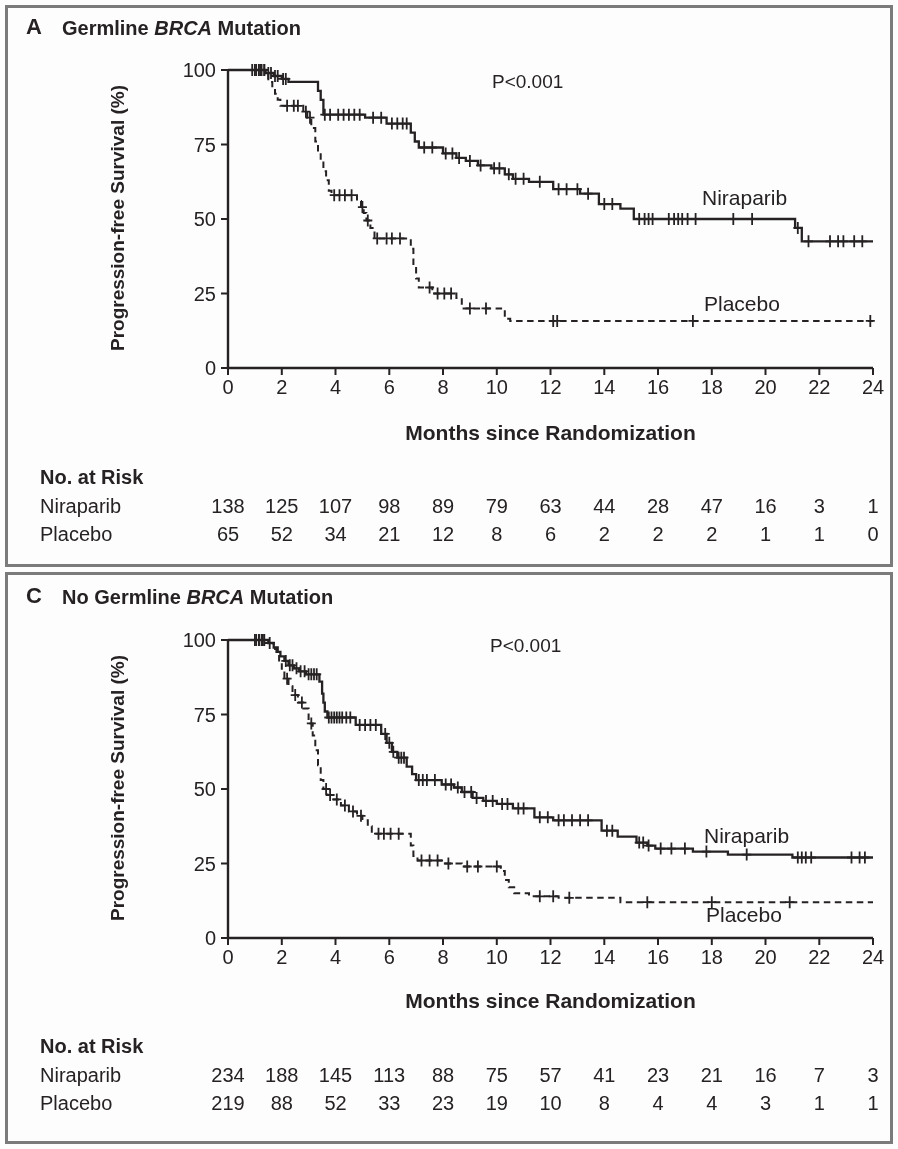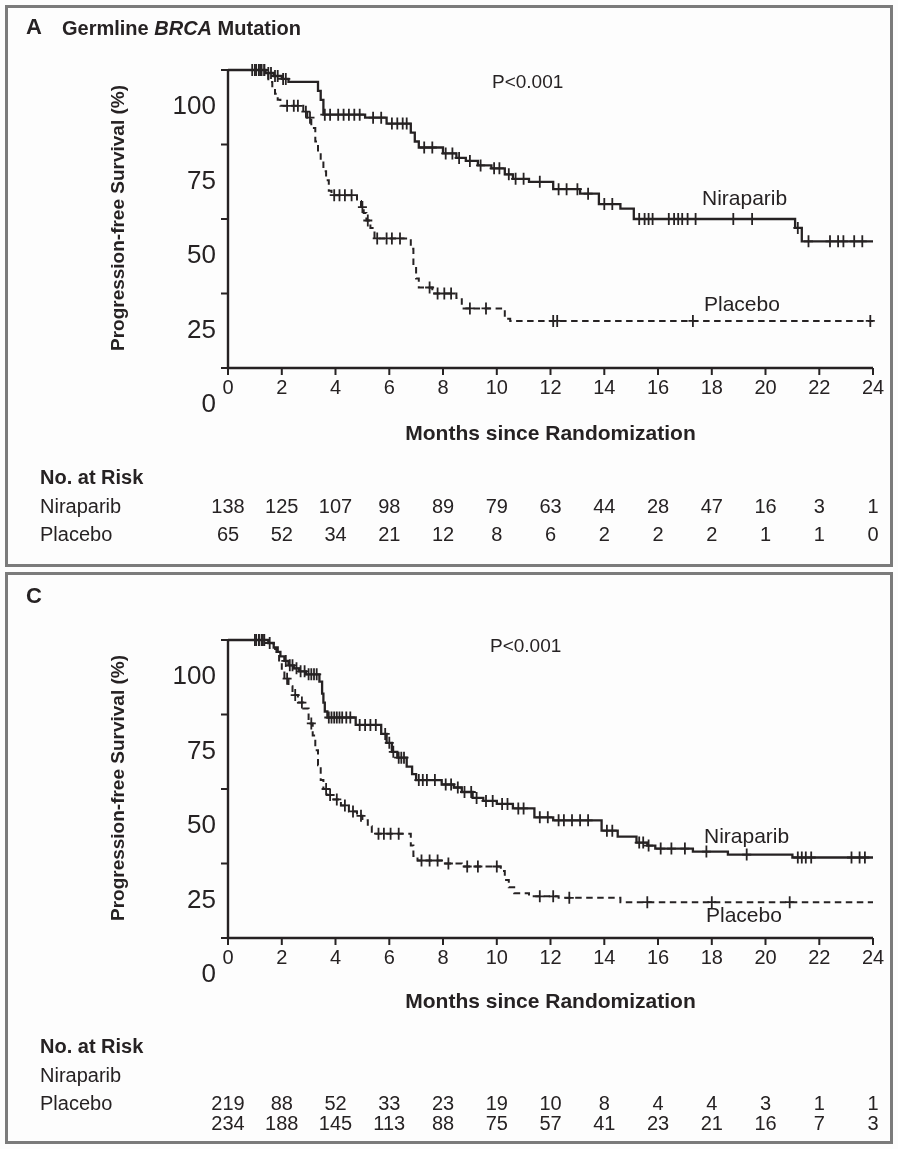--- a/index.html
+++ b/index.html
@@ -18,21 +18,21 @@
         transform:rotate(-90deg);transform-origin:center;}
   .xaxis-label{position:absolute;left:228px;width:645px;text-align:center;font-size:21px;font-weight:bold;}
   .curve-label{font-size:21px;}
   .risk-header{font-size:20px;font-weight:bold;}
   .risk-name{font-size:20px;}
   .numrow{position:absolute;left:0;top:0;width:898px;height:26px;}
   .numrow span{position:absolute;transform:translateX(-50%);font-size:20px;}
   .tickrow{position:absolute;left:0;top:0;width:898px;height:24px;}
   .tickrow span{position:absolute;transform:translateX(-50%);font-size:20px;}
   .ytickcol{position:absolute;left:0;top:0;width:228px;height:100%;}
-  .ytickcol span{position:absolute;width:50px;text-align:right;font-size:26px;margin-top:31px;}
+  .ytickcol span{position:absolute;width:50px;text-align:right;font-size:20px;}
 </style>
 </head>
 <body>
 
 <div class="fig">
 
   <div class="panel-box box-a" style="border-color: rgb(123, 123, 123);"></div>
   <div class="panel-box box-c" style="border-color: rgb(123, 123, 123);"></div>
 
   <svg id="km-svg" width="898" height="1149" viewBox="0 0 898 1149">
@@ -119,20 +119,25 @@
       <span style="left: 550.5px;">6</span>
       <span style="left: 604.25px;">2</span>
       <span style="left: 658px;">2</span>
       <span style="left: 711.75px;">2</span>
       <span style="left: 765.5px;">1</span>
       <span style="left: 819.25px;">1</span>
       <span style="left: 873px;">0</span>
     </div>
 
   <div class="abs pletter" style="left:26px;top:583px">C</div>
+  <div class="abs ptitle" style="left:62px;top:586px">
+    <span>No Germline</span>
+    <i>BRCA</i>
+    <span>Mutation</span>
+  </div>
 
   <div class="abs hr-note" style="left:490px;top:632px">
     <div>P&lt;0.001</div>
   </div>
 
   <div class="ylab" style="left:-32px;top:777px">Progression-free Survival (%)</div>
 
   <div class="ytickcol" id="yt-1">
       <span style="left: 166px; top: 629px;">100</span>
       <span style="left: 166px; top: 703.5px;">75</span>
@@ -157,21 +162,21 @@
     </div>
 
   <div class="xaxis-label" style="top:989px">Months since Randomization</div>
 
   <div class="abs curve-label" style="left:704px;top:824px">Niraparib</div>
   <div class="abs curve-label" style="left:706px;top:903px">Placebo</div>
 
   <div class="abs risk-header" style="left:40px;top:1035px">No. at Risk</div>
   <div class="abs risk-name" style="left:40px;top:1064px">Niraparib</div>
   <div class="abs risk-name" style="left:40px;top:1092px">Placebo</div>
-  <div class="numrow" id="risk-1-0" style="top:1112px">
+  <div class="numrow" id="risk-1-0" style="top:1064px">
       <span style="left: 228px;">234</span>
       <span style="left: 281.75px; text-align: center;">188</span>
       <span style="left: 335.5px;">145</span>
       <span style="left: 389.25px;">113</span>
       <span style="left: 443px;">88</span>
       <span style="left: 496.75px;">75</span>
       <span style="left: 550.5px;">57</span>
       <span style="left: 604.25px;">41</span>
       <span style="left: 658px;">23</span>
       <span style="left: 711.75px;">21</span>

